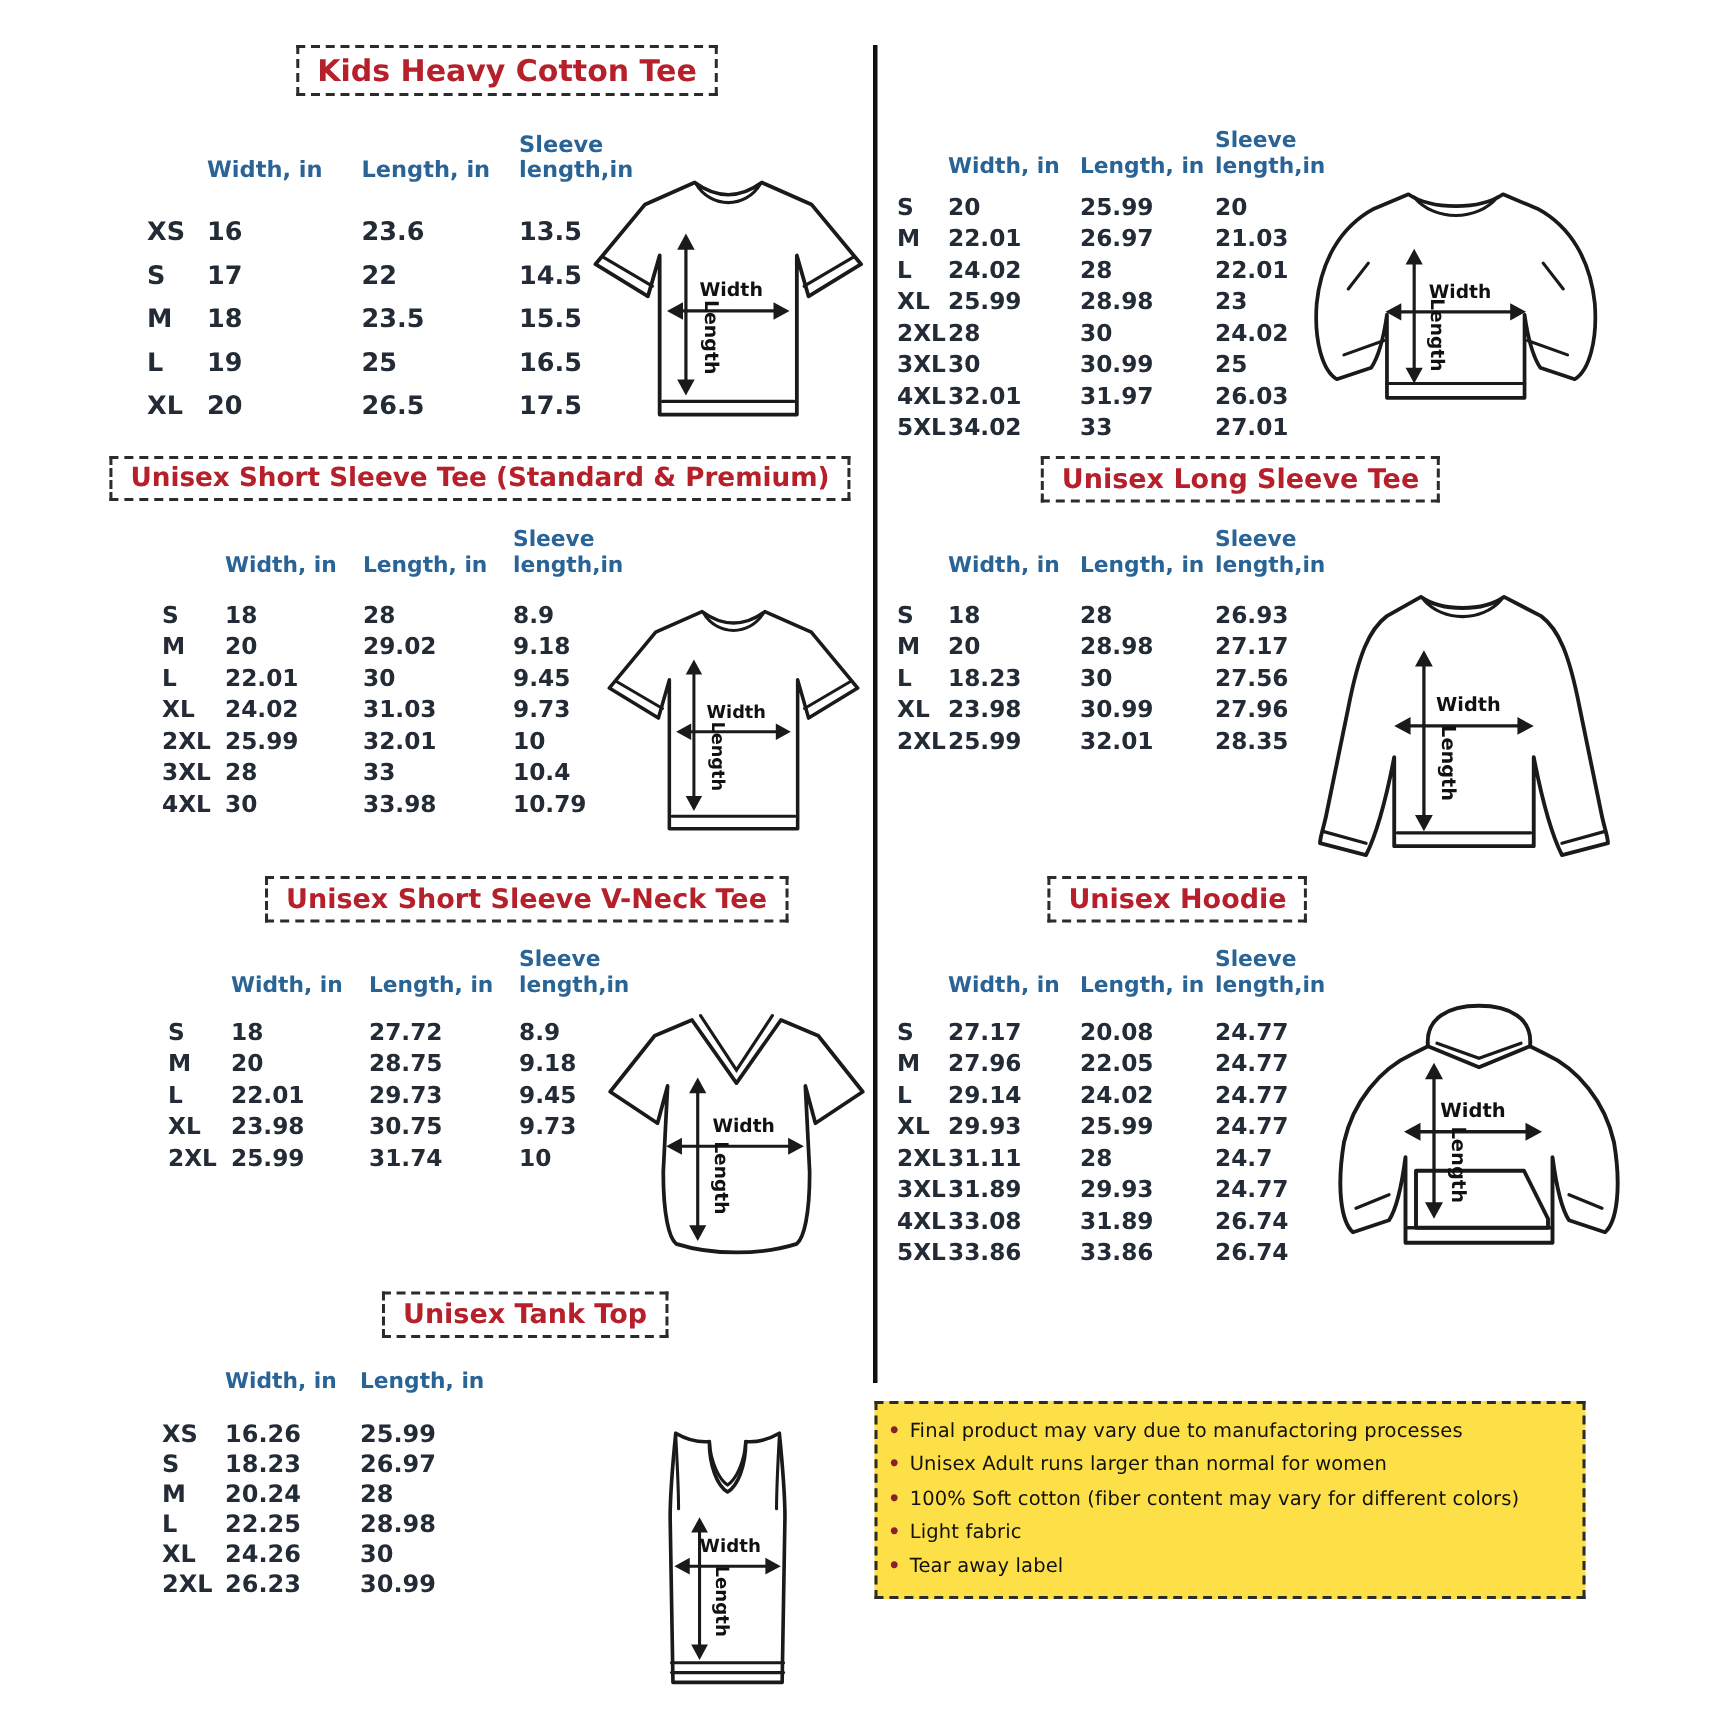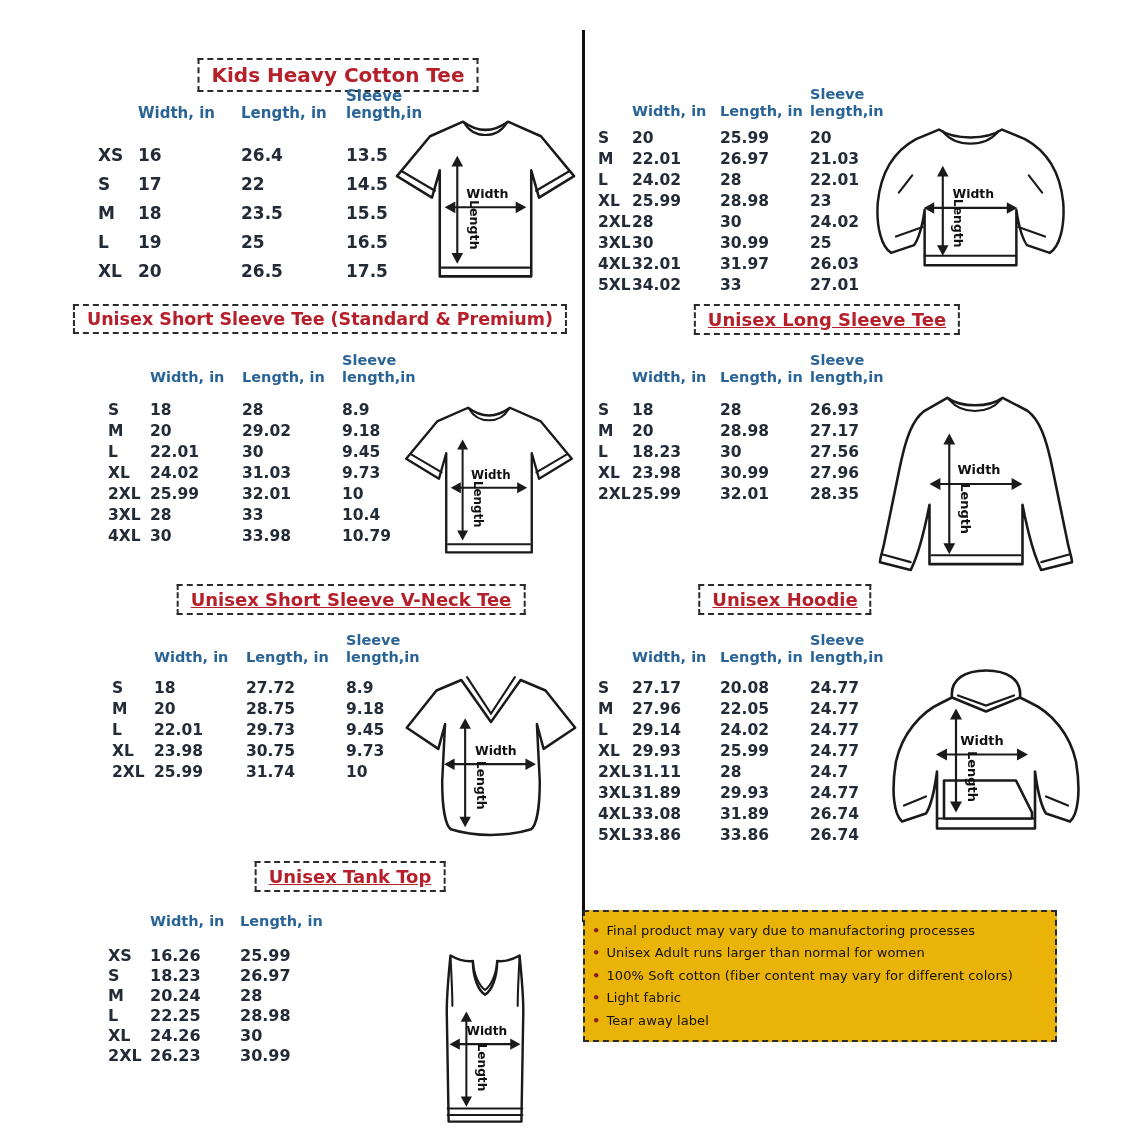--- a/index.html
+++ b/index.html
@@ -1,21 +1,21 @@
 <!DOCTYPE html>
 <html><head>
 <meta charset="utf-8">
 <style>
   html,body{margin:0;padding:0;background:#fff;}
   .page{position:relative;width:1140px;height:1140px;background:#fff;overflow:hidden;
         font-family:"DejaVu Sans",sans-serif;}
   .section{position:absolute;}
   .title{position:absolute;transform:translateX(-50%);display:inline-block;white-space:nowrap;
          border:2px dashed #2b2b2b;background:#fff;padding:3px 12px;font-weight:bold;color:#b5202a;}
-  .t20{font-size:20px;margin-top:28px;} .t18{font-size:18px;text-decoration:underline;} .t17{font-size:17.5px;}
+  .t20{font-size:20px;} .t18{font-size:18px;} .t17{font-size:17.5px;}
   table.tbl{position:absolute;border-collapse:collapse;table-layout:fixed;}
   .tbl th{color:#2a6496;font-weight:bold;font-size:14.5px;text-align:left;vertical-align:bottom;
           white-space:pre-line;line-height:1.15;padding:0;}
   .tbl td{font-weight:bold;color:#232b36;padding:0;text-align:left;}
   .t-kids td{font-size:17px;height:29px;} .t-kids th{font-size:15px;padding-bottom:18px;}
   .t-kids td:nth-child(1),.t-kids th:nth-child(1){width:40px;}
   .t-kids td:nth-child(2),.t-kids th:nth-child(2){width:103px;}
   .t-kids td:nth-child(3),.t-kids th:nth-child(3){width:105px;}
   .t-kids td:nth-child(4),.t-kids th:nth-child(4){width:90px;}
   .t-left td{font-size:15.5px;height:21px;}
@@ -33,22 +33,22 @@
   .t-tank td:nth-child(2),.t-tank th:nth-child(2){width:90px;}
   .t-tank td:nth-child(3),.t-tank th:nth-child(3){width:110px;}
   .pb8 th{padding-bottom:8px;} .pb12 th{padding-bottom:12px;} .pb14 th{padding-bottom:14px;} .pb16 th{padding-bottom:16px;}
   .garment{position:absolute;}
   .g{fill:#fff;stroke:#1a1a1a;stroke-width:2.6;stroke-linejoin:round;}
   .gl{fill:none;stroke:#1a1a1a;stroke-width:2.2;stroke-linecap:round;}
   .arrow{stroke:#1a1a1a;stroke-width:2.2;}
   .ah{fill:#1a1a1a;stroke:none;}
   .albl{font-family:"DejaVu Sans",sans-serif;font-size:13px;font-weight:bold;fill:#111;}
   .divider{position:absolute;left:582px;top:30px;width:3px;height:892px;background:#101010;}
-  .notes{position:absolute;left:583px;top:910px;width:474px;border:2.5px dashed #2b2b2b;
-         background:#eab308;padding:8px 7px;box-sizing:border-box;}
+  .notes{position:absolute;left:583px;top:934px;width:474px;border:2.5px dashed #2b2b2b;
+         background:#fde047;padding:8px 7px;box-sizing:border-box;}
   .note-line{font-size:13px;color:#111;line-height:22.4px;letter-spacing:0.1px;}
   .note-line .b{color:#8d1f2d;font-weight:bold;margin-right:6px;}
 </style>
 </head>
 <body>
 
 <div class="page">
 
   <div class="divider"></div>
 
@@ -62,21 +62,21 @@
           <th>Length, in</th>
           <th>Sleeve
 length,in</th>
         </tr>
       </thead>
       <tbody>
 
       <tr>
           <td>XS</td>
           <td>16</td>
-          <td>26.4</td>
+          <td>23.6</td>
           <td>13.5</td>
         </tr>
           <tr>
           <td>S</td>
           <td>17</td>
           <td>22</td>
           <td>14.5</td>
         </tr>
           <tr>
           <td>M</td>

